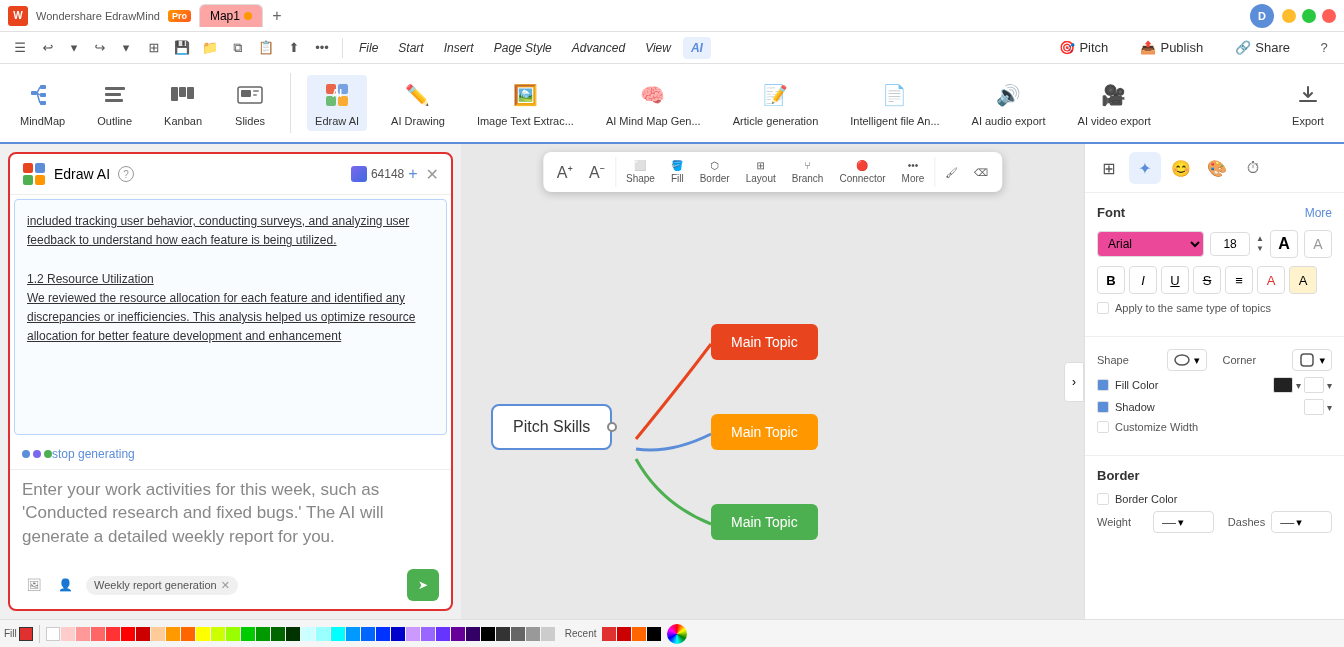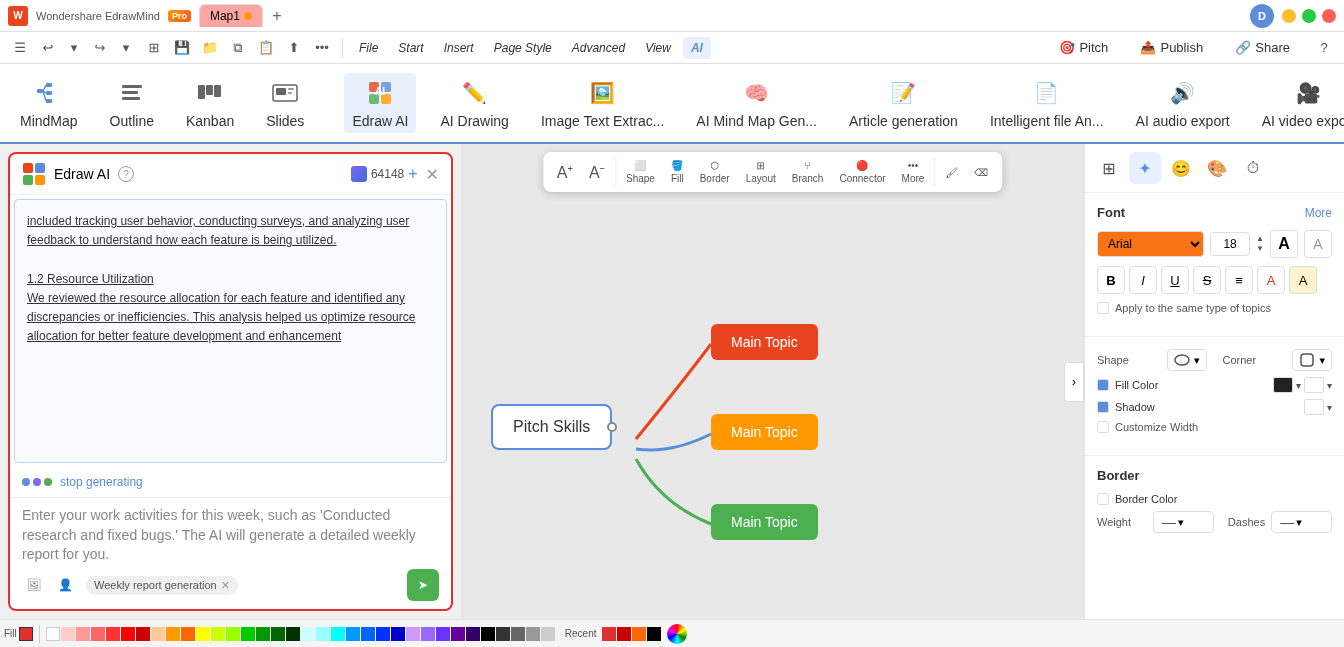--- a/index.html
+++ b/index.html
@@ -54,21 +54,21 @@
       background: #fff;
       display: flex;
       align-items: center;
       padding: 0 12px;
       gap: 16px;
       border-bottom: 2px solid #5b8dd9;
     }
     .ribbon-group { display: flex; flex-direction: column; align-items: center; gap: 4px; cursor: pointer; padding: 4px 8px; border-radius: 4px; }
     .ribbon-group.active { background: #e8f0fe; }
     .ribbon-icon { width: 32px; height: 32px; display: flex; align-items: center; justify-content: center; font-size: 20px; }
-    .ribbon-label { font-size: 14px; color: #333; text-align: left; white-space: nowrap; }
+    .ribbon-label { font-size: 11px; color: #333; text-align: left; white-space: nowrap; }
     .ribbon-sep { width: 1px; height: 60px; background: #e0e0e0; }
     .ribbon-group.export-btn { margin-left: auto; }
 
     
     .main-layout {
       display: flex;
       height: calc(647px - 32px - 32px - 80px - 28px);
       
     }
 
@@ -108,37 +108,36 @@
       border-radius: 4px;
       font-size: 12px;
       line-height: 1.6;
       color: #333;
       text-decoration: underline;
     }
 
     .ai-generating {
       display: flex;
       align-items: center;
-      gap: 8px;
       padding: 8px 12px;
     }
     .dots { display: flex; gap: 3px; }
     .dot { width: 8px; height: 8px; border-radius: 50%; background: #5b8dd9; }
     .dot:nth-child(2) { background: #7b68ee; }
     .dot:nth-child(3) { background: #4caf50; }
     .stop-btn { color: #5b8dd9; font-size: 12px; cursor: pointer; }
 
     .ai-input-area {
       padding: 8px 12px;
       border-top: 1px solid #eee;
     }
     .ai-input-text {
-      font-size: 14px;
+      font-size: 17px;
       color: #888;
-      margin-bottom: 4px;
+      margin-bottom: 20px;
       line-height: 1.4;
     }
     .ai-input-footer {
       display: flex;
       align-items: center;
       gap: 8px;
     }
     .ai-input-icon { width: 24px; height: 24px; display: flex; align-items: center; justify-content: center; color: #888; }
     .ai-chip {
       display: flex;
@@ -325,21 +324,21 @@
     .section-title { font-size: 13px; font-weight: 600; color: #333; }
     .section-more { font-size: 12px; color: #5b8dd9; cursor: pointer; }
 
     .font-row { display: flex; align-items: center; gap: 6px; margin-bottom: 8px; }
     .font-select {
       flex: 1;
       padding: 4px 6px;
       border: 1px solid #ddd;
       border-radius: 4px;
       font-size: 12px;
-      background: #f97316;
+      background: #ec4899;
     }
     .font-size-input {
       width: 40px;
       padding: 4px;
       border: 1px solid #ddd;
       border-radius: 4px;
       font-size: 12px;
       text-align: center;
     }
     .font-size-arrows { display: flex; flex-direction: column; }

